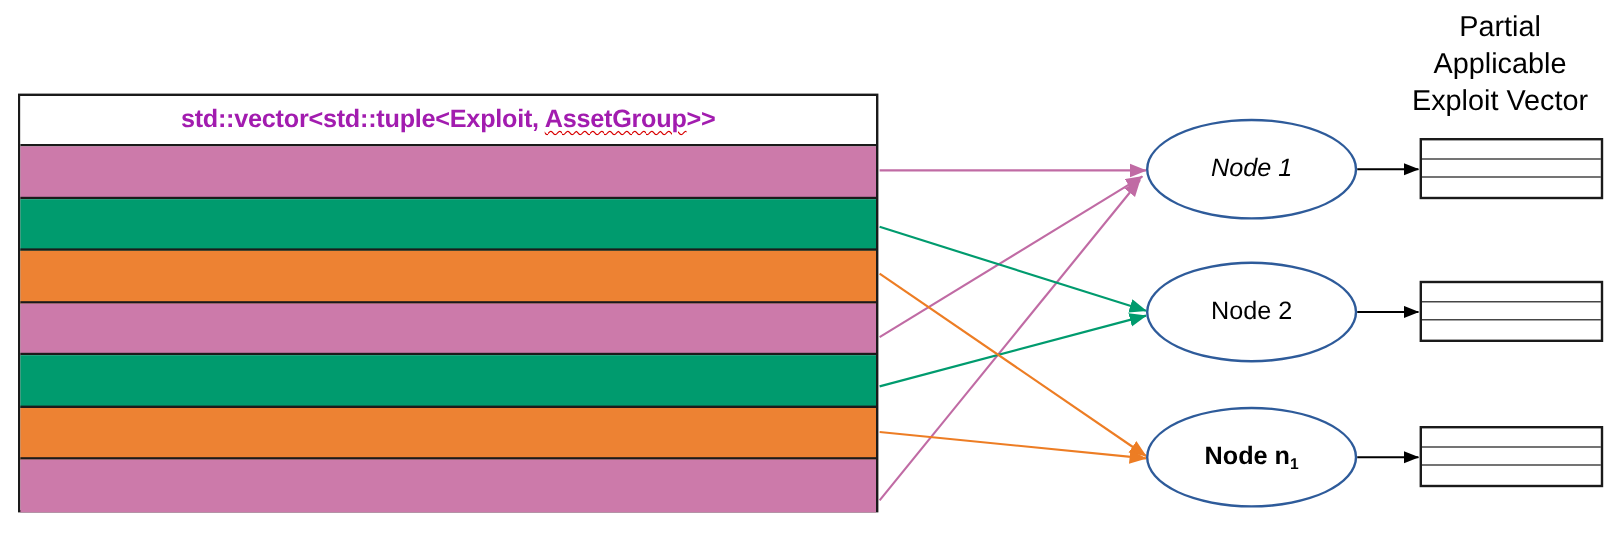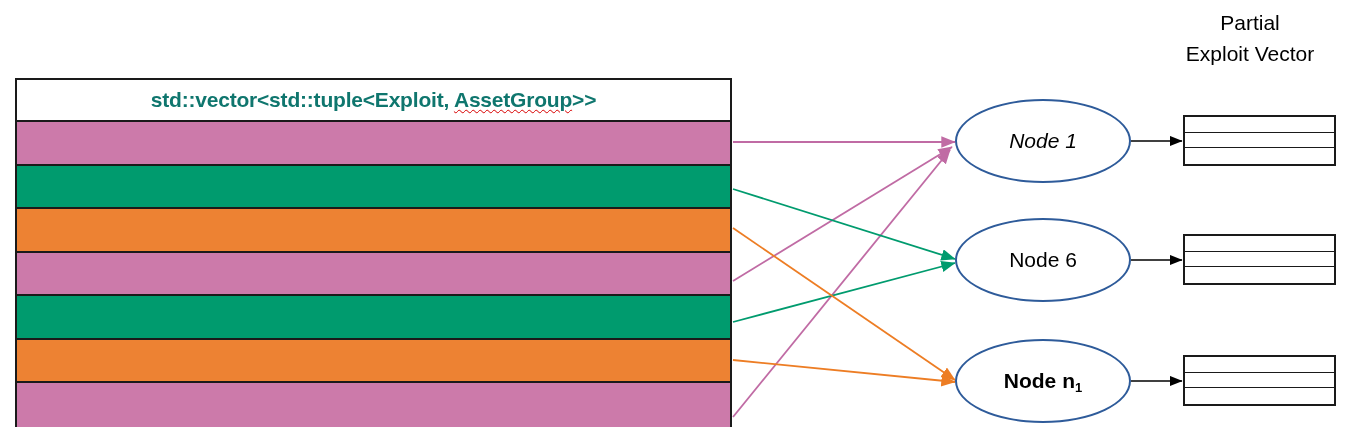--- a/index.html
+++ b/index.html
@@ -34,21 +34,21 @@
     box-sizing: border-box;
     border-bottom: 2px solid #1a1a1a;
     display: flex;
     align-items: center;
     justify-content: center;
     background: #ffffff;
   }
   .tbl-header-text {
     font-size: 21px;
     font-weight: bold;
-    color: #0f766e;
+    color: #a21caf;
     letter-spacing: -0.2px;
     white-space: nowrap;
   }
   .tbl-header-text .misspell {
     text-decoration: underline;
     text-decoration-color: #d80000;
     text-decoration-style: wavy;
     text-decoration-thickness: 1px;
     text-underline-offset: 2px;
   }
@@ -99,21 +99,21 @@
   #node-2 { left: 955px; top: 218px; }
   #node-n { left: 955px; top: 339px; font-weight: bold; }
 
   
   #pae-title {
     position: absolute;
     left: 1155px;
     top: 7px;
     width: 190px;
     text-align: center;
-    font-size: 21px;
+    font-size: 24px;
     line-height: 31px;
     color: #000000;
   }
 
   
   .pae-box {
     position: absolute;
     left: 1183px;
     width: 153px;
     height: 51px;
@@ -182,28 +182,29 @@
 
     <line x1="1131" y1="141" x2="1182" y2="141" stroke="#000000" stroke-width="1.6" marker-end="url(#ah-black)"></line>
     <line x1="1131" y1="260" x2="1182" y2="260" stroke="#000000" stroke-width="1.6" marker-end="url(#ah-black)"></line>
     <line x1="1131" y1="381" x2="1182" y2="381" stroke="#000000" stroke-width="1.6" marker-end="url(#ah-black)"></line>
   </svg>
 
   <div class="node" id="node-1">
     <span class="node-label">Node 1</span>
   </div>
   <div class="node" id="node-2">
-    <span class="node-label">Node 6</span>
+    <span class="node-label">Node 2</span>
   </div>
   <div class="node" id="node-n">
     <span class="node-label"><span>Node n</span><sub>1</sub></span>
   </div>
 
   <div id="pae-title">
     <div>Partial</div>
+    <div>Applicable</div>
     <div>Exploit Vector</div>
   </div>
 
   <div class="pae-box" id="pae-box-1">
     <div class="pae-cell"></div>
     <div class="pae-cell"></div>
     <div class="pae-cell"></div>
   </div>
   <div class="pae-box" id="pae-box-2">
     <div class="pae-cell"></div>

